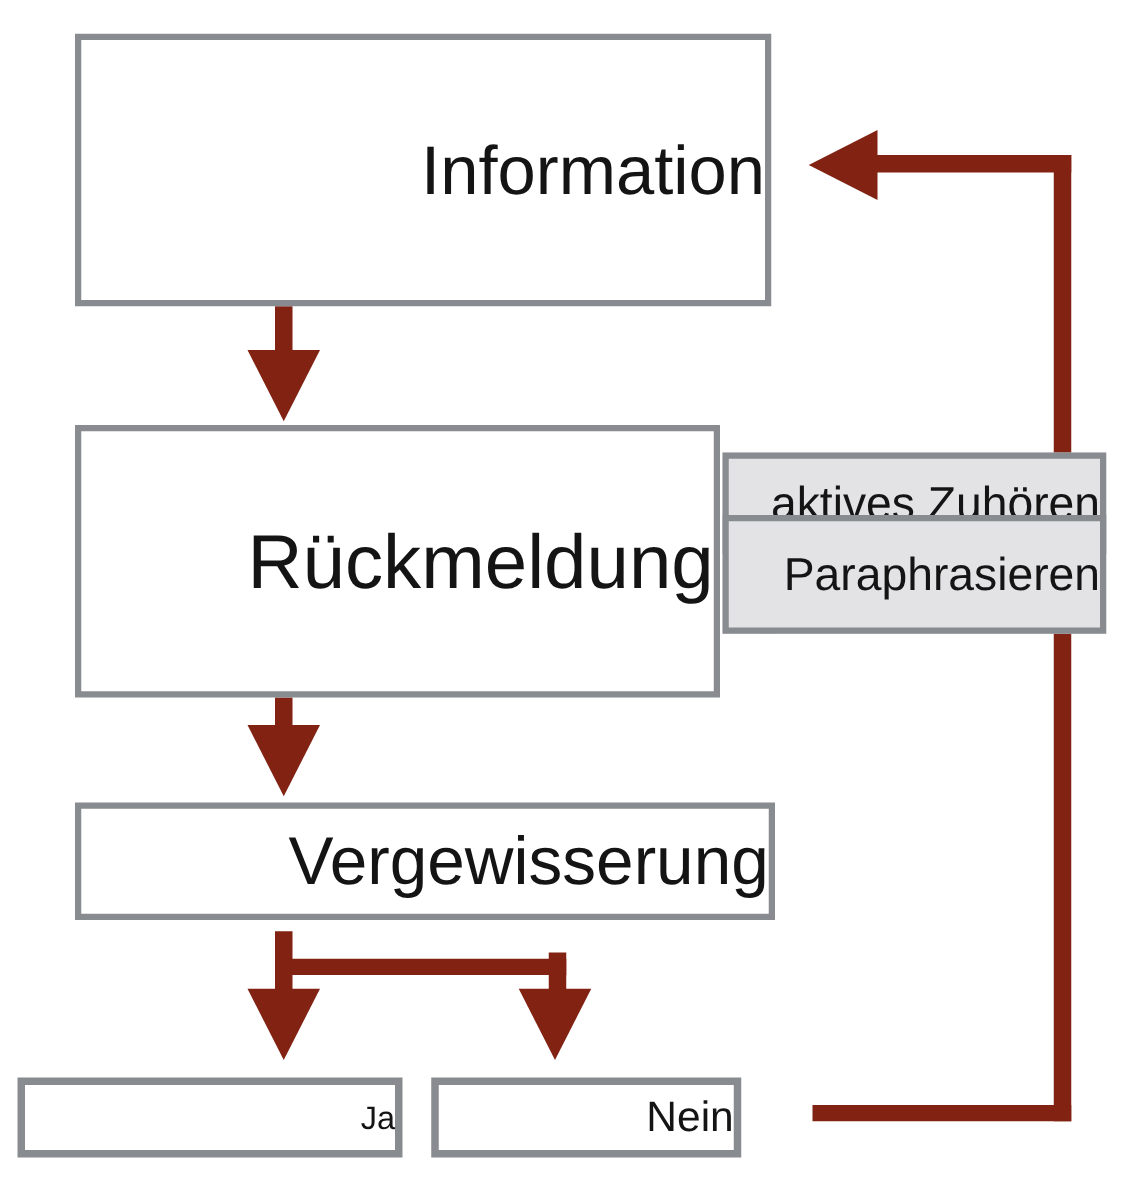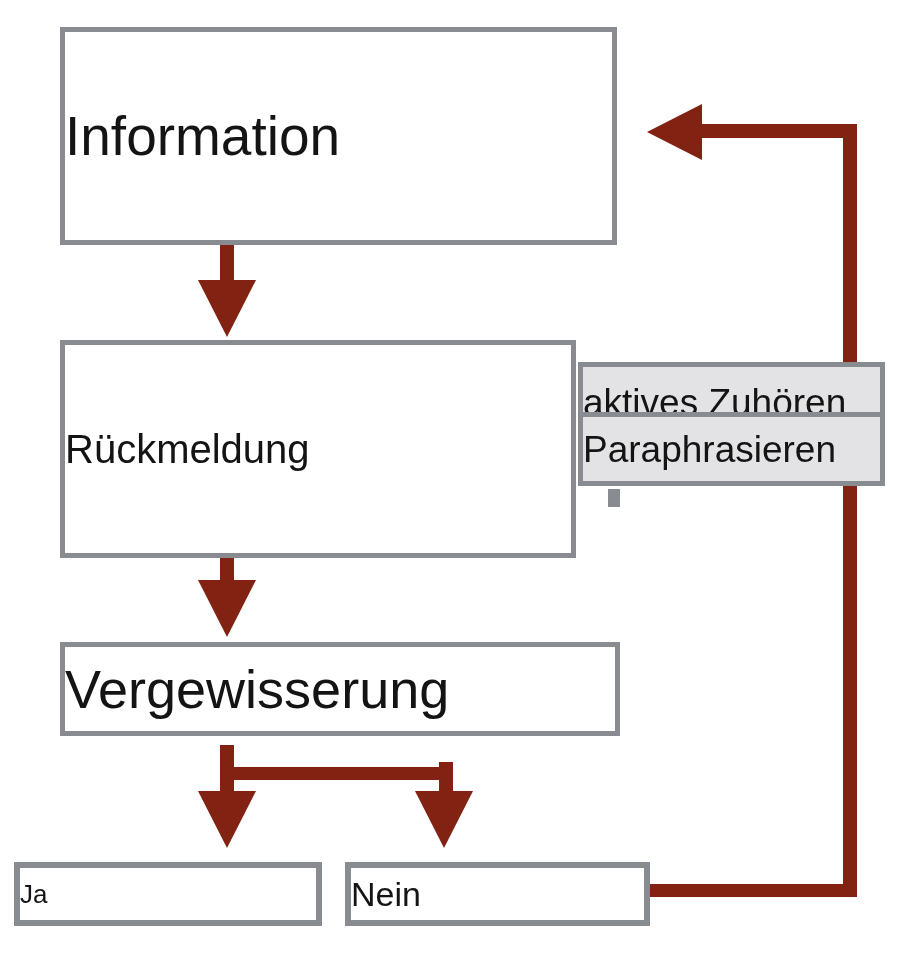--- a/index.html
+++ b/index.html
@@ -13,38 +13,38 @@
     overflow: hidden;
   }
   
   .node {
     position: absolute;
     box-sizing: border-box;
     background: var(--main-box-fill, #ffffff);
     border: 5px solid var(--border, #888b90);
     display: flex;
     align-items: center;
-    justify-content: flex-start;
+    justify-content: flex-end;
     text-align: center;
     z-index: 2;
     line-height: 1;
   }
   .node span { white-space: nowrap; }
   .n-information   { left: 60px;  top: 27px;  width: 557px; height: 218px; font-size: 55px; }
-  .n-rueckmeldung  { left: 60px;  top: 340px; width: 516px; height: 218px; font-size: 40px; }
+  .n-rueckmeldung  { left: 60px;  top: 340px; width: 516px; height: 218px; font-size: 61px; }
   .n-vergewisserung{ left: 60px;  top: 642px; width: 560px; height: 94px; font-size: 54px; }
   .n-ja            { left: 14px;  top: 862px; width: 308px; height: 64px;  font-size: 26px; border-width: 6px; }
-  .n-nein          { left: 345px; top: 862px; width: 305px; height: 64px;  font-size: 34px; border-width: 6px; }
+  .n-nein          { left: 345px; top: 862px; width: 248px; height: 64px;  font-size: 34px; border-width: 6px; }
   .side {
     left: 578px; width: 307px;
     background: var(--side-box-fill, #e3e3e5);
     font-size: 37px;
   }
   .s1 { top: 322px; height: 81px; margin-top: 40px; }
-  .s2 { top: 412px; height: 74px; }
+  .s2 { top: 412px; height: 95px; }
   .s3 { top: 503px; height: 83px; }
   
   .notch { position: absolute; left: 608px; width: 12px; background: var(--border, #888b90); z-index: 1; }
   .notch-1 { top: 399px; height: 17px; }
   .notch-2 { top: 489px; height: 18px; }
   
   .red  { position: absolute; background: var(--arrow, #812213); z-index: 0; }
   .tri  { position: absolute; width: 0; height: 0; z-index: 0; }
   .tri-down {
     border-left: 29px solid transparent;

